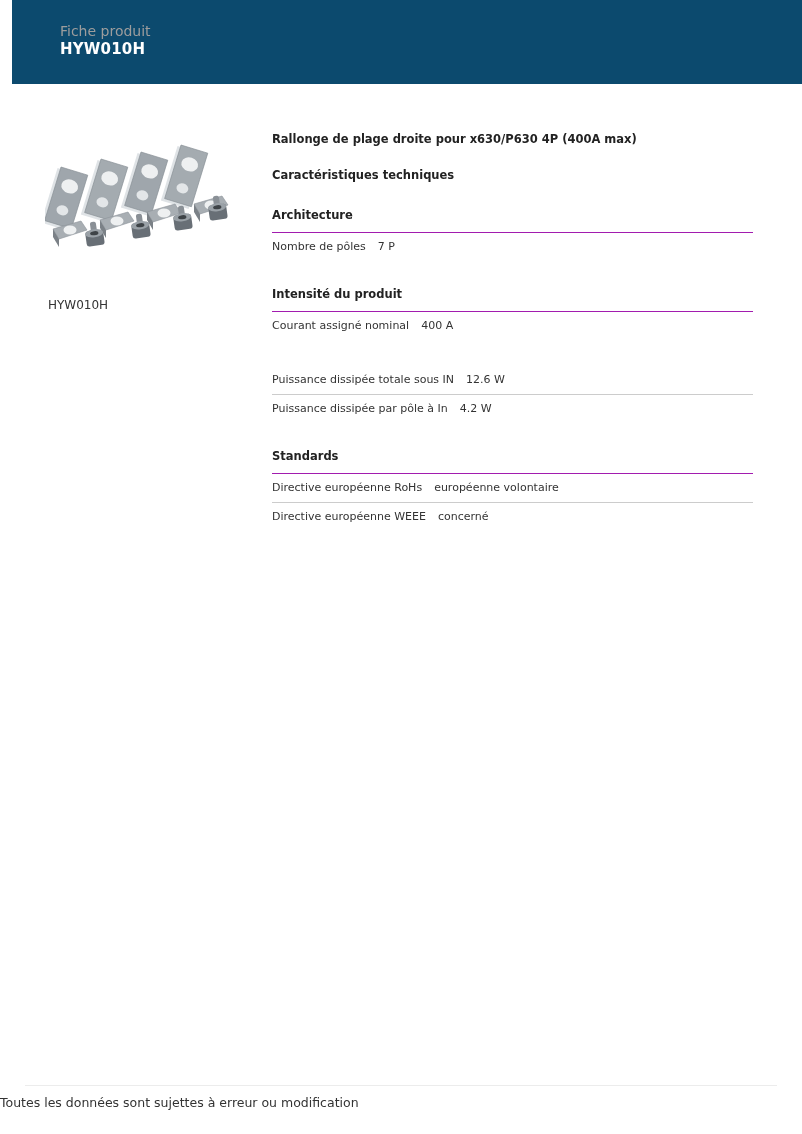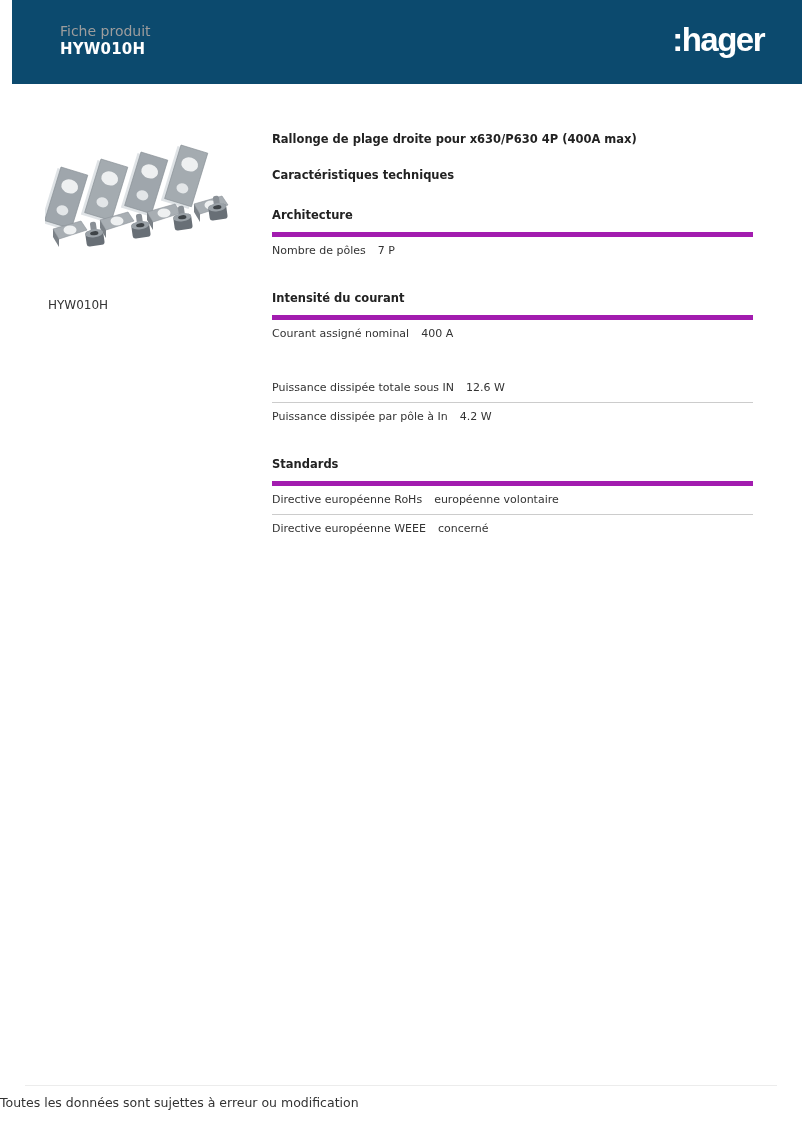--- a/index.html
+++ b/index.html
@@ -63,21 +63,21 @@
   }
   .spec-subtitle {
     font-size: 11.5px; font-weight: bold; color: #222222;
     line-height: 14px; margin-top: 22px;
   }
   .spec-section { margin-top: 26px; }
   .spec-heading {
     font-size: 11.5px; font-weight: bold; color: #222222;
     line-height: 14px;
     padding-bottom: 10px;
-    border-bottom: 5px solid #a21caf;
+    border-bottom: 1px solid #a21caf;
   }
   .spec-row {
     display: flex; align-items: center;
     font-size: 11px; line-height: 13px; color: #333333;
     padding: 7px 0 8px 0;
   }
   .spec-row + .spec-row { border-top: 1px solid #cccccc; }
   .spec-label { white-space: nowrap; }
   .spec-value { white-space: nowrap; margin-left: 12px; }
 
@@ -95,21 +95,20 @@
 </head>
 <body>
 
 <div class="page">
 
   <div class="header">
     <div class="header-text">
       <div class="doc-type">Fiche produit</div>
       <div class="header-code">HYW010H</div>
     </div>
-    <div class="brand-logo">:hager</div>
   </div>
 
   <div class="product-visual">
     <svg width="188" height="114" viewBox="0 0 188 114" xmlns="http://www.w3.org/2000/svg">
 
       <g>
 
         <g transform="translate(16,31) rotate(17)">
           <rect x="-3" y="2" width="29" height="57" fill="#dfe3e6"></rect>
           <rect x="0" y="0" width="28" height="56" fill="#9fa6ac" stroke="#868d93" stroke-width="0.6"></rect>
@@ -194,21 +193,21 @@
     <div class="spec-subtitle">Caractéristiques techniques</div>
     <div>
         <section class="spec-section">
           <h3 class="spec-heading">Architecture</h3>
           <div class="spec-row">
             <span class="spec-label">Nombre de pôles</span>
             <span class="spec-value">7 P</span>
           </div>
         </section>
         <section class="spec-section">
-          <h3 class="spec-heading">Intensité du courant</h3>
+          <h3 class="spec-heading">Intensité du produit</h3>
           <div class="spec-row">
             <span class="spec-label">Courant assigné nominal</span>
             <span class="spec-value">400 A</span>
           </div>
         </section>
         <section class="spec-section">
           <div class="spec-row">
             <span class="spec-label">Puissance dissipée totale sous IN</span>
             <span class="spec-value">12.6 W</span>
           </div>

